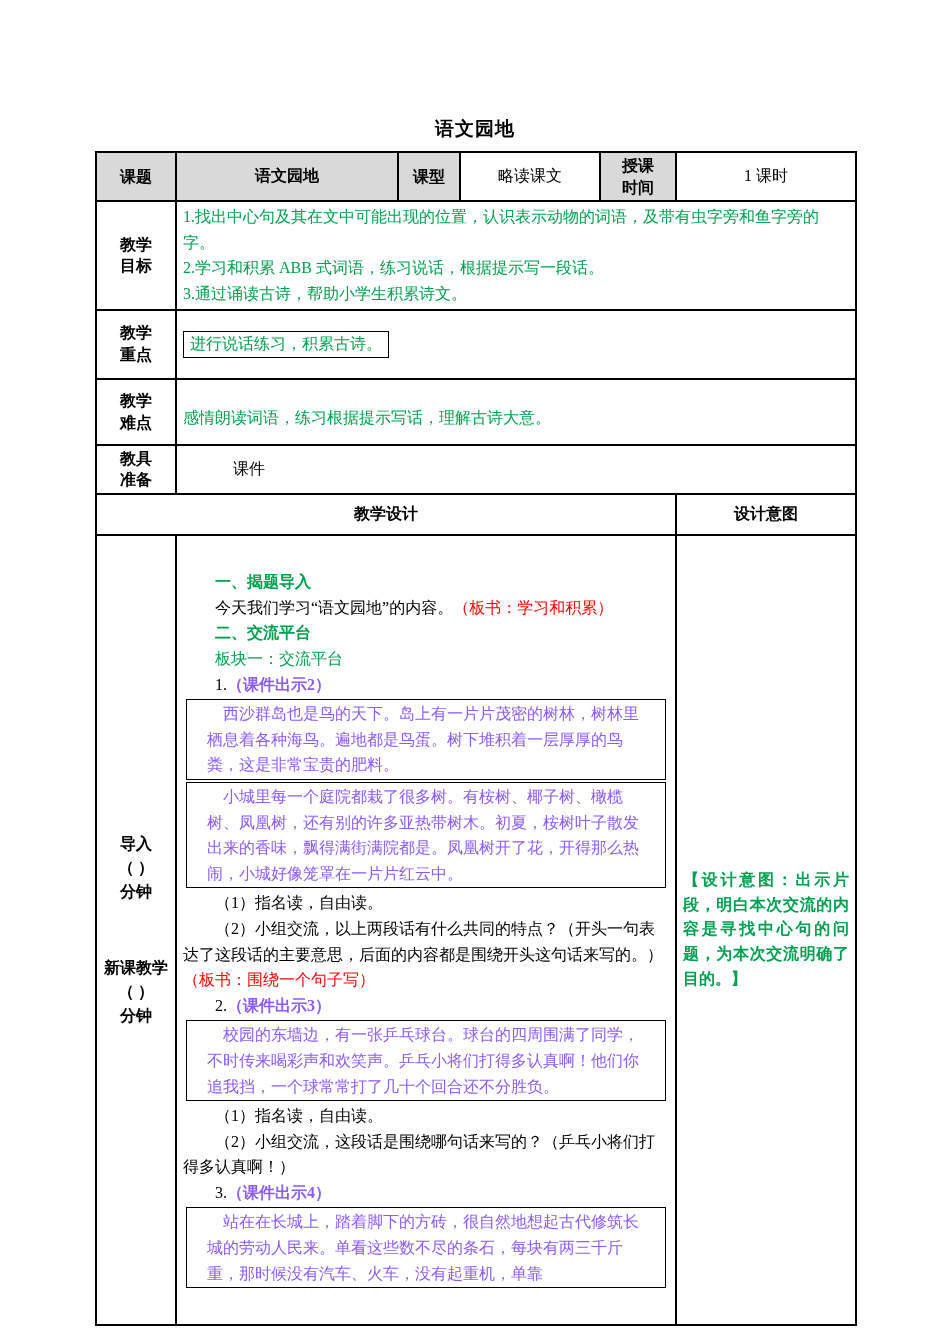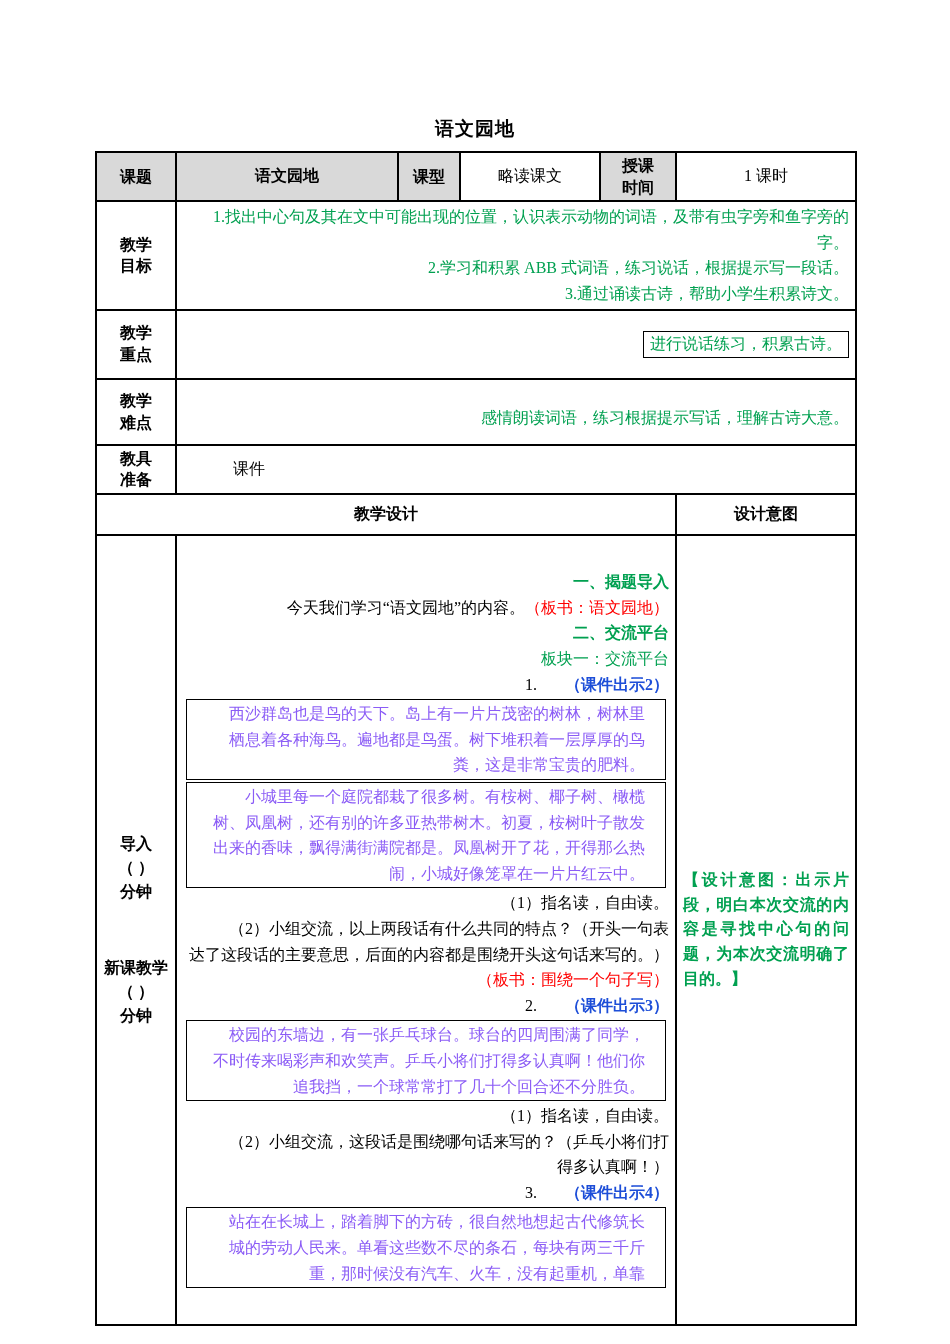--- a/index.html
+++ b/index.html
@@ -18,22 +18,22 @@
     word-break:break-all;
   }
   .gray{background:#d9d9d9;}
   .label-cell{
     text-align:center;font-weight:bold;white-space:pre-line;line-height:1.35;padding:2px 2px;
   }
   .center{text-align:center;}
   .bold{font-weight:bold;}
   .green{color:#00a050;}
   .red{color:#ff0000;}
-  .blue{color:#1d4ed8;font-weight:bold;margin-left:28px;}
-  .top{vertical-align:top;text-align:right;}
+  .blue{color:#8b5cf6;font-weight:bold;}
+  .top{vertical-align:top;}
   .goals-cell{line-height:1.6;padding:6px 8px;}
   .goals-cell p{margin:0;}
   .key-cell{padding:10px 8px;}
   .inline-box{display:inline-block;border:1.5px solid #000;padding:2px 6px;}
   .design-head{font-size:17px;font-weight:bold;text-align:center;}
   .stage-cell{
     text-align:center;font-weight:bold;padding-top:140px;line-height:1.5;
   }
   .stage-block{white-space:pre-line;}
   .stage-block + .stage-block{margin-top:52px;}
@@ -116,21 +116,21 @@
         <div class="stage-block">导入
 （  ）
 分钟</div>
         <div class="stage-block">新课教学
 （  ）
 分钟</div>
       </td>
 
       <td class="top content-cell" colspan="4">
         <p class="h-green">一、揭题导入</p>
-        <p class="ind"><span>今天我们学习“语文园地”的内容。</span><span class="red">（板书：语文园地）</span></p>
+        <p class="ind"><span>今天我们学习“语文园地”的内容。</span><span class="red">（板书：学习和积累）</span></p>
         <p class="h-green">二、交流平台</p>
         <p class="ind green">板块一：交流平台</p>
         <p class="ind"><span>1.</span><span class="blue">（课件出示2）</span></p>
         <div class="excerpt-box">西沙群岛也是鸟的天下。岛上有一片片茂密的树林，树林里栖息着各种海鸟。遍地都是鸟蛋。树下堆积着一层厚厚的鸟粪，这是非常宝贵的肥料。</div>
         <div class="excerpt-box">小城里每一个庭院都栽了很多树。有桉树、椰子树、橄榄树、凤凰树，还有别的许多亚热带树木。初夏，桉树叶子散发出来的香味，飘得满街满院都是。凤凰树开了花，开得那么热闹，小城好像笼罩在一片片红云中。</div>
         <p class="ind">（1）指名读，自由读。</p>
         <p class="ind"><span>（2）小组交流，以上两段话有什么共同的特点？（开头一句表达了这段话的主要意思，后面的内容都是围绕开头这句话来写的。）</span><span class="red">（板书：围绕一个句子写）</span></p>
         <p class="ind"><span>2.</span><span class="blue">（课件出示3）</span></p>
         <div class="excerpt-box">校园的东墙边，有一张乒乓球台。球台的四周围满了同学，不时传来喝彩声和欢笑声。乒乓小将们打得多认真啊！他们你追我挡，一个球常常打了几十个回合还不分胜负。</div>
         <p class="ind">（1）指名读，自由读。</p>

